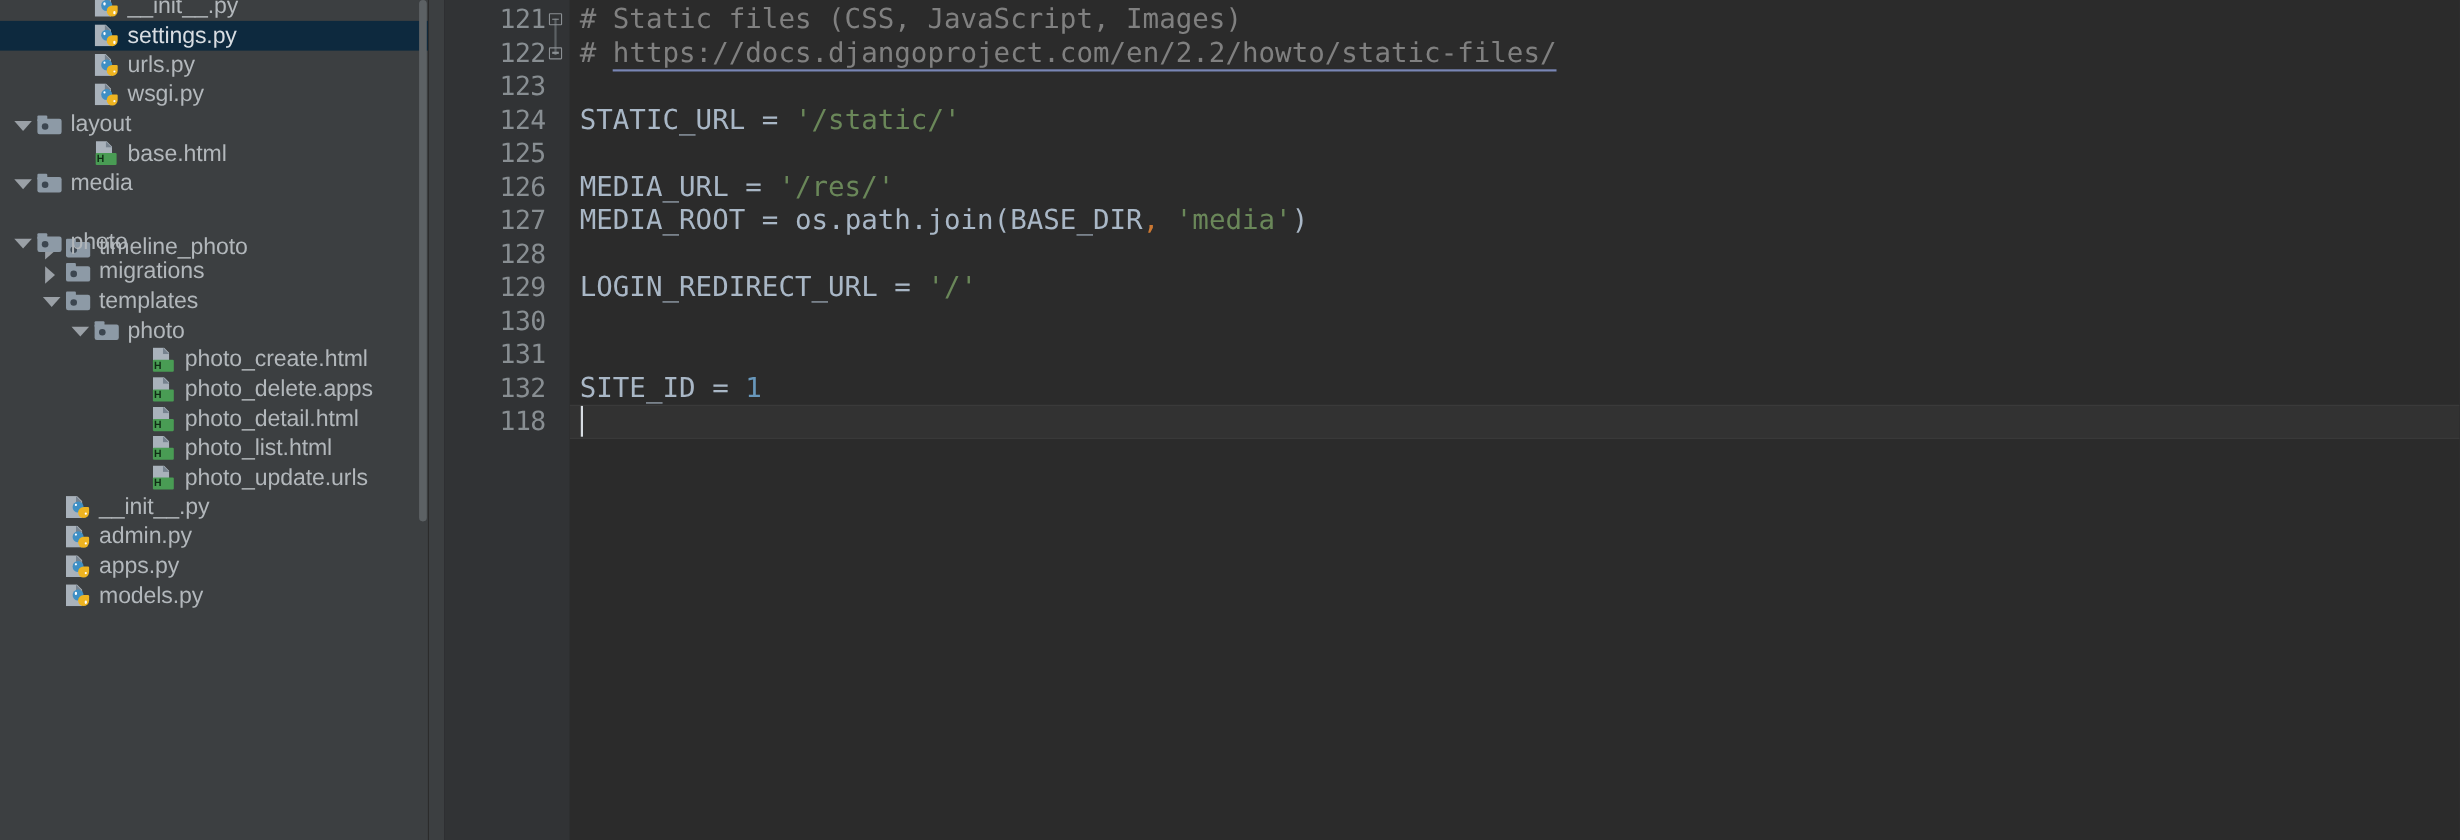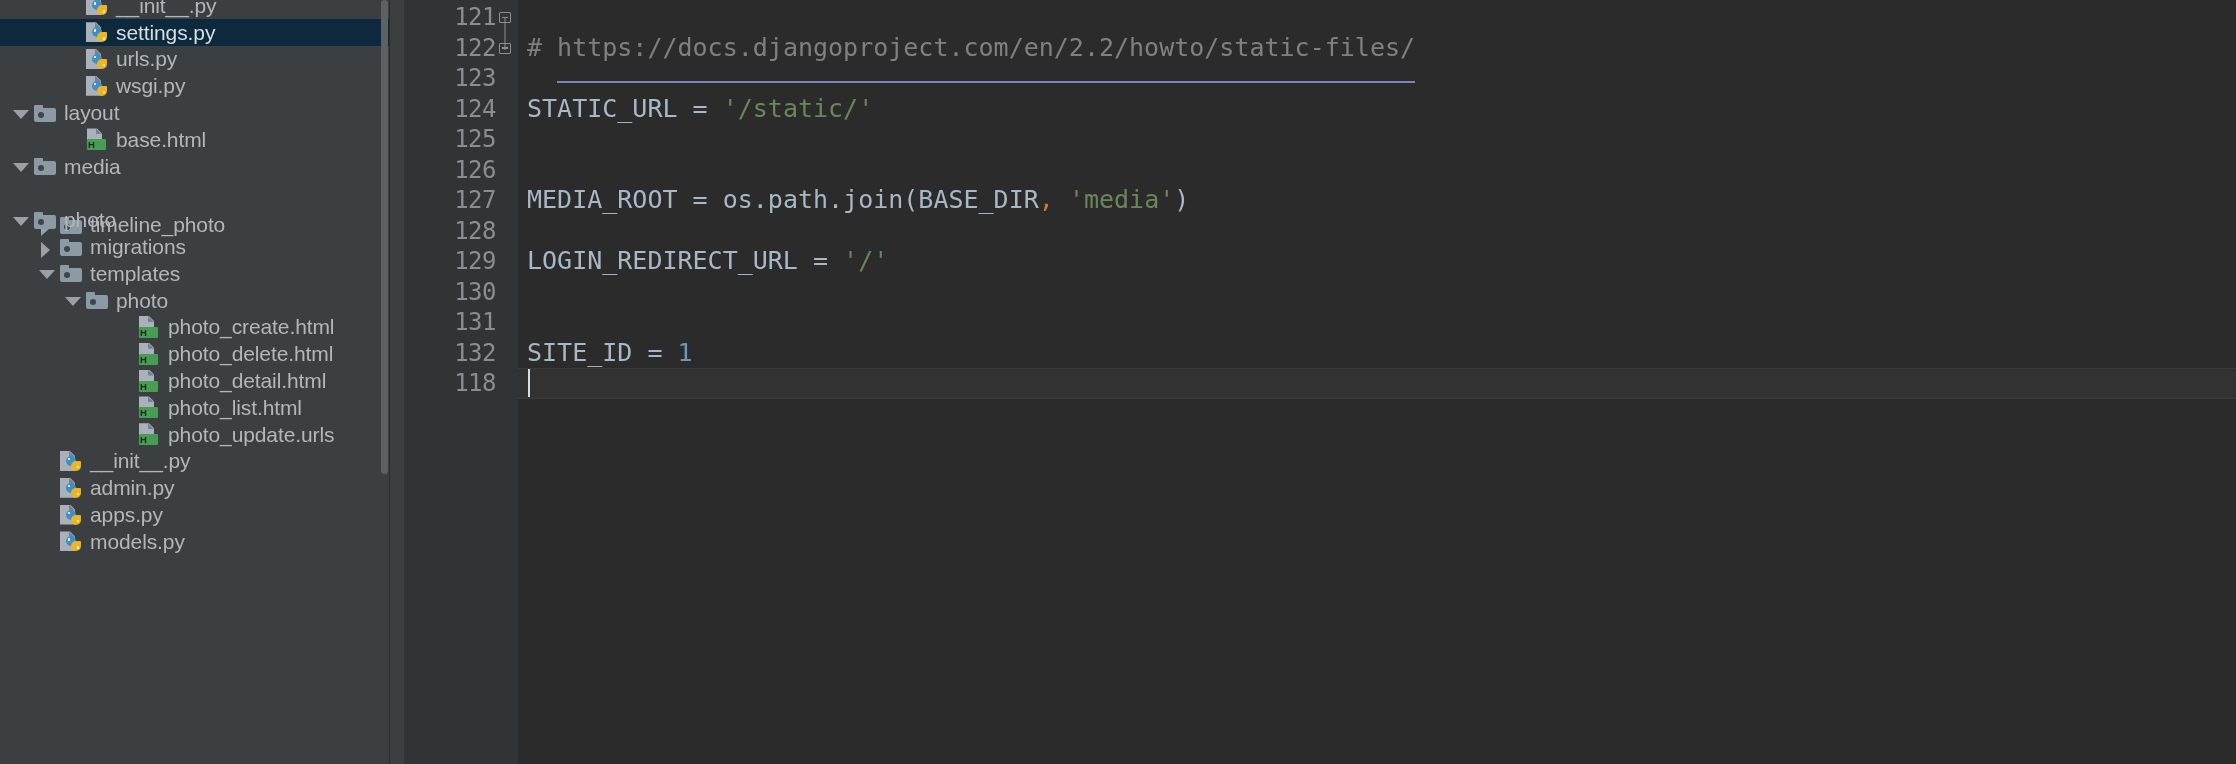--- a/index.html
+++ b/index.html
@@ -212,21 +212,21 @@
   }
   .tok-comment { color: #808080; }
   .tok-str { color: #6a8759; }
   .tok-ident { color: #a9b7c6; }
   .tok-num { color: #6897bb; }
   .tok-op { color: #a9b7c6; }
   .tok-comma { color: #cc7832; }
   .tok-url {
     color: #808080;
     border-bottom: 2px solid #7986b5;
-    padding-bottom: 19px;
+    padding-bottom: 1px;
   }
   .typo {
     background-image: radial-gradient(circle at 2.2px 4.2px, #629755 1.2px, transparent 1.4px),
                       radial-gradient(circle at 6.6px 1.6px, #629755 1.2px, transparent 1.4px);
     background-size: 8.8px 6px;
     background-repeat: repeat-x;
     background-position: 0 bottom;
     padding-bottom: 5px;
   }
   
@@ -447,21 +447,21 @@
         <div class="tree-row" style="position: absolute; left: 0px; width: 390px; top: 340.4px;">
           <div style="flex: 0 0 114px;"></div>
           <div class="spacer"></div>
           <div class="icon-wrap">
             <div class="ic-html">
               <div class="page"></div>
               <div class="fold"></div>
               <div class="badge">H</div>
             </div>
           </div>
-          <span class="tree-label">photo_delete.html</span>
+          <span class="tree-label">photo_delete.apps</span>
         </div>
         <div class="tree-row" style="position: absolute; left: 0px; width: 390px; top: 367.2px;">
           <div style="flex: 0 0 114px;"></div>
           <div class="spacer"></div>
           <div class="icon-wrap">
             <div class="ic-html">
               <div class="page"></div>
               <div class="fold"></div>
               <div class="badge">H</div>
             </div>
@@ -581,24 +581,26 @@
             <div class="box"></div>
             <div class="minus"></div>
           </div>
           <div class="fold-mark" style="top: 38.5px;">
             <div class="box"></div>
             <div class="minus"></div>
           </div>
         </div>
       <div id="code-layer">
           <div id="current-line" style="top: 368px;"></div>
+          <div class="code-line" style="top: 2px; left: 9px;"><span class="tok-comment"># Static files (CSS, JavaScript, Images)</span></div>
           <div class="code-line" style="top: 32.5px; left: 9px;"><span class="tok-comment"># </span><span class="tok-url">https://docs.djangoproject.com/en/2.2/howto/static-files/</span></div>
           <div class="code-line" style="top: 63px; left: 9px;"></div>
           <div class="code-line" style="top: 93.5px; left: 9px;"><span class="tok-ident">STATIC_URL </span><span class="tok-op">= </span><span class="tok-str">'/static/'</span></div>
           <div class="code-line" style="top: 124px; left: 9px;"></div>
+          <div class="code-line" style="top: 154.5px; left: 9px;"><span class="tok-ident">MEDIA_URL </span><span class="tok-op">= </span><span class="tok-str">'/res/'</span></div>
           <div class="code-line" style="top: 185px; left: 9px;"><span class="tok-ident">MEDIA_ROOT </span><span class="tok-op">= </span><span class="tok-ident">os.path.join(BASE_DIR</span><span class="tok-comma">,</span><span class="tok-ident"> </span><span class="tok-str">'media'</span><span class="tok-ident">)</span></div>
           <div class="code-line" style="top: 215.5px; left: 9px;"></div>
           <div class="code-line" style="top: 246px; left: 9px;"><span class="tok-ident">LOGIN_REDIRECT_URL </span><span class="tok-op">= </span><span class="tok-str">'/'</span></div>
           <div class="code-line" style="top: 276.5px; left: 9px;"></div>
           <div class="code-line" style="top: 337.5px; left: 9px;"><span class="tok-ident">SITE_ID </span><span class="tok-op">= </span><span class="tok-num">1</span></div>
           <div class="code-line" style="top: 368px; left: 9px;"></div>
           <div id="caret" style="top: 369px; left: 10px;"></div>
         </div>
     </div>
   </div>

